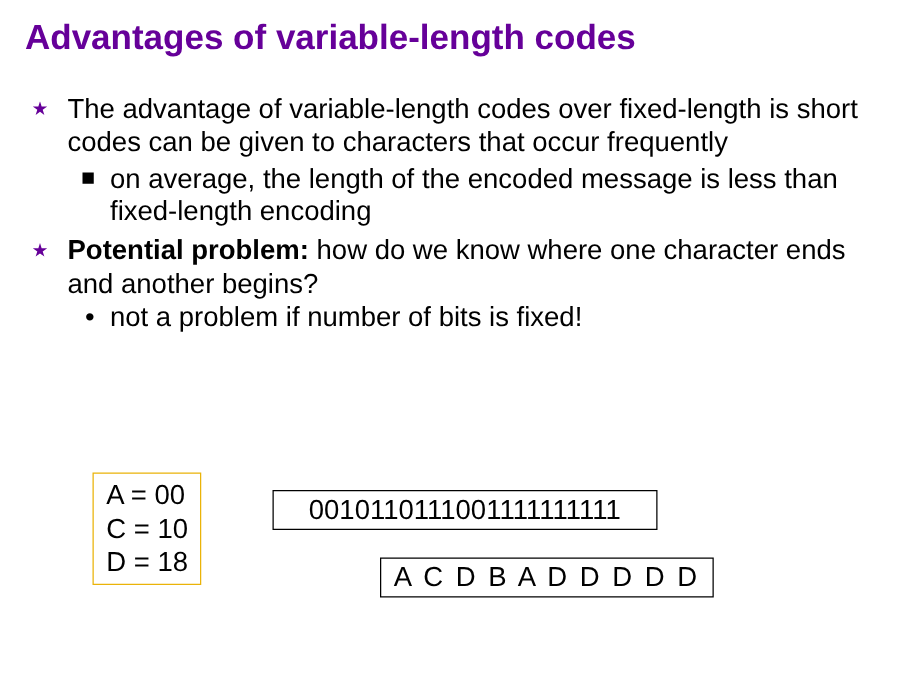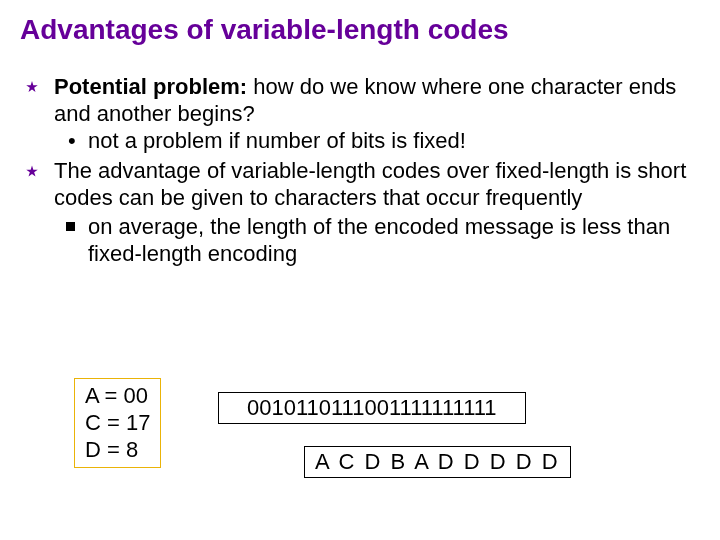--- a/index.html
+++ b/index.html
@@ -124,40 +124,40 @@
 </style>
 </head>
 <body>
 
 <div class="slide">
 
   <div class="title">Advantages of variable-length codes</div>
 
   <ul class="outer">
     <li>
+      <span>The advantage of variable-length codes over fixed-length is short codes can be given to characters that occur frequently</span>
+      <ul class="inner">
+        <li class="square">
+          <span>on average, the length of the encoded message is less than fixed-length encoding</span>
+        </li>
+      </ul>
+    </li>
+    <li>
       <span class="bold">Potential problem:</span><span> how do we know where one character ends and another begins?</span>
       <ul class="inner2">
         <li class="dot">
           <span>not a problem if number of bits is fixed!</span>
-        </li>
-      </ul>
-    </li>
-    <li>
-      <span>The advantage of variable-length codes over fixed-length is short codes can be given to characters that occur frequently</span>
-      <ul class="inner">
-        <li class="square">
-          <span>on average, the length of the encoded message is less than fixed-length encoding</span>
         </li>
       </ul>
     </li>
   </ul>
 
   <div class="bottom">
     <div class="codes-box">
       <div class="code-line">A = 00</div>
-      <div class="code-line">C = 17</div>
-      <div class="code-line">D = 8</div>
+      <div class="code-line">C = 10</div>
+      <div class="code-line">D = 18</div>
     </div>
     <div class="bits-box">0010110111001111111111</div>
     <div class="decoded-box">A C D B A D D D D D</div>
   </div>
 
 </div>
 
 </body></html>

